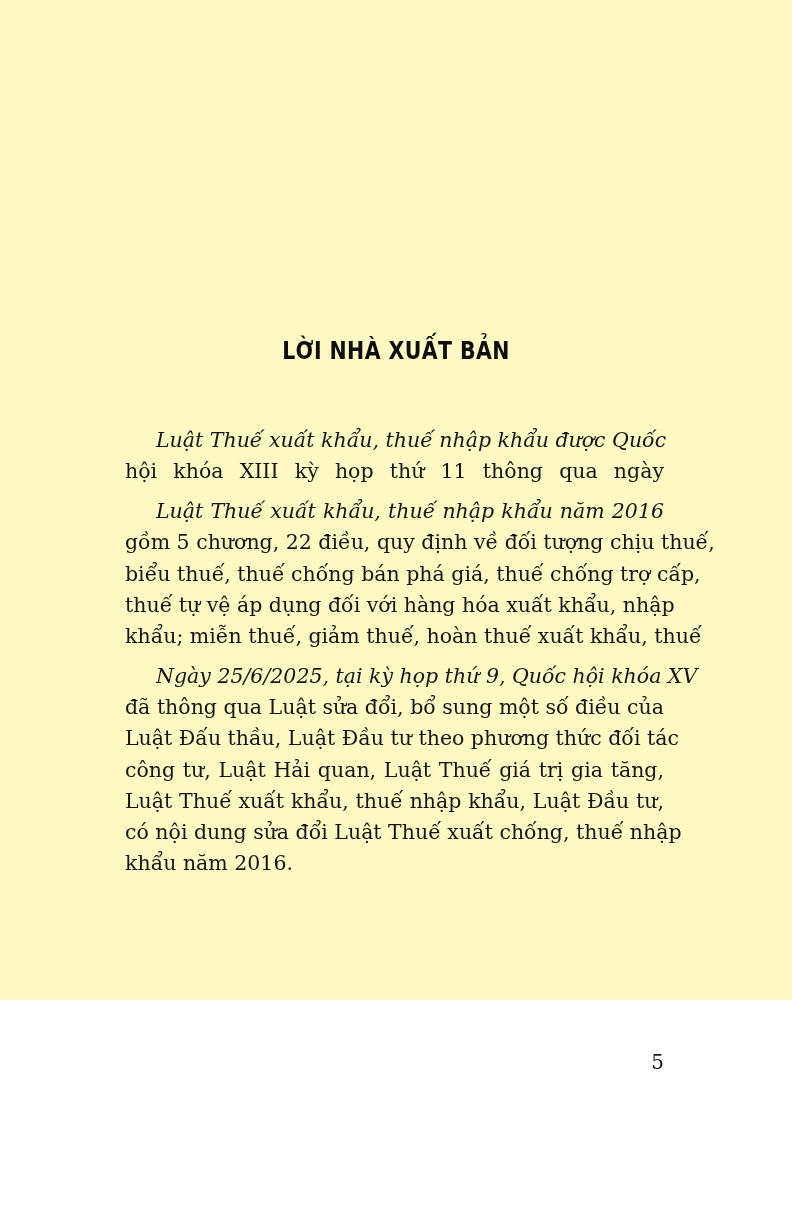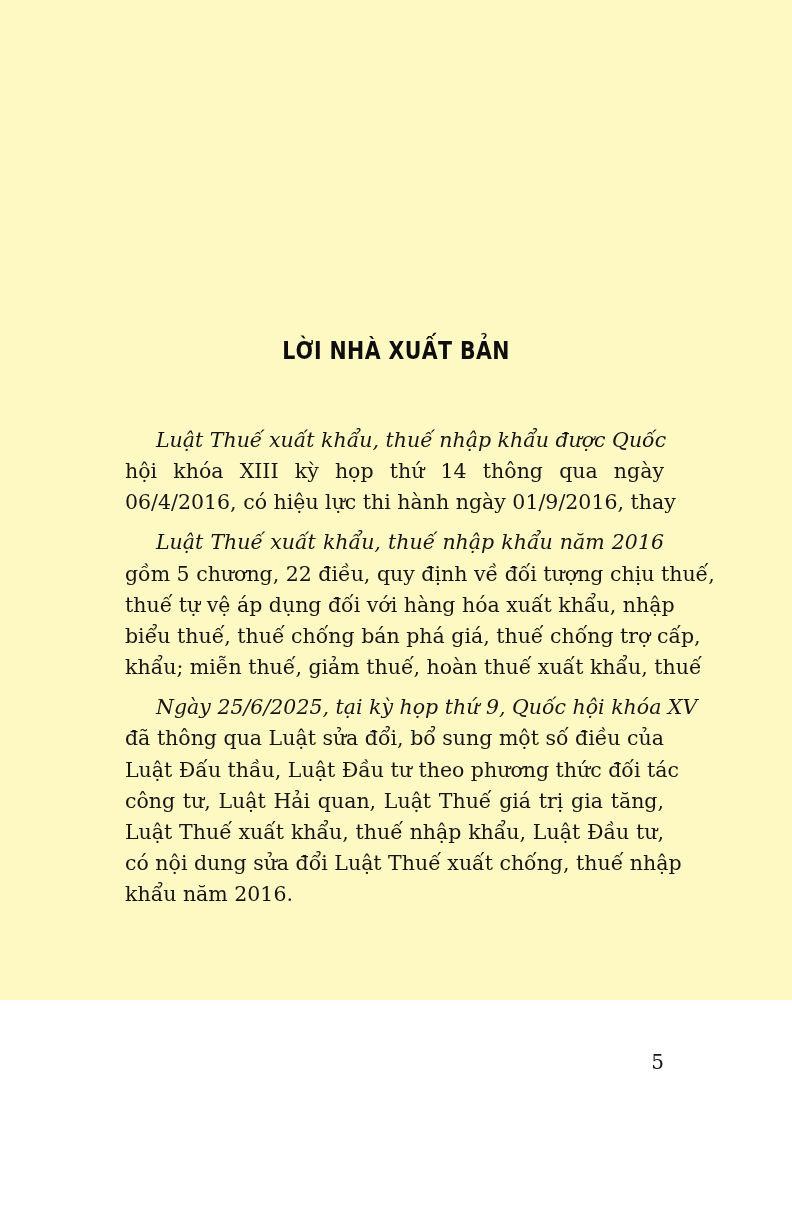--- a/index.html
+++ b/index.html
@@ -75,29 +75,28 @@
 <body>
 
 <div class="page">
 
   <div class="title">LỜI NHÀ XUẤT BẢN</div>
 
   <div class="body-text">
 
     <div class="para-lines">
       <span class="line first">Luật Thuế xuất khẩu, thuế nhập khẩu được Quốc</span>
-      <span class="line">hội khóa XIII kỳ họp thứ 14 thông qua ngày</span>
-      <span class="line">06/4/2016, có hiệu lực thi hành ngày 01/9/2016, thay</span>
+      <span class="line">hội khóa XIII kỳ họp thứ 11 thông qua ngày</span>
     </div>
 
     <div class="para-lines">
       <span class="line first">Luật Thuế xuất khẩu, thuế nhập khẩu năm 2016</span>
       <span class="line">gồm 5 chương, 22 điều, quy định về đối tượng chịu thuế,</span>
+      <span class="line">biểu thuế, thuế chống bán phá giá, thuế chống trợ cấp,</span>
       <span class="line">thuế tự vệ áp dụng đối với hàng hóa xuất khẩu, nhập</span>
-      <span class="line">biểu thuế, thuế chống bán phá giá, thuế chống trợ cấp,</span>
       <span class="line">khẩu; miễn thuế, giảm thuế, hoàn thuế xuất khẩu, thuế</span>
     </div>
 
     <div class="para-lines">
       <span class="line first">Ngày 25/6/2025, tại kỳ họp thứ 9, Quốc hội khóa XV</span>
       <span class="line">đã thông qua Luật sửa đổi, bổ sung một số điều của</span>
       <span class="line">Luật Đấu thầu, Luật Đầu tư theo phương thức đối tác</span>
       <span class="line">công tư, Luật Hải quan, Luật Thuế giá trị gia tăng,</span>
       <span class="line">Luật Thuế xuất khẩu, thuế nhập khẩu, Luật Đầu tư,</span>
       <span class="line">có nội dung sửa đổi Luật Thuế xuất chống, thuế nhập</span>

